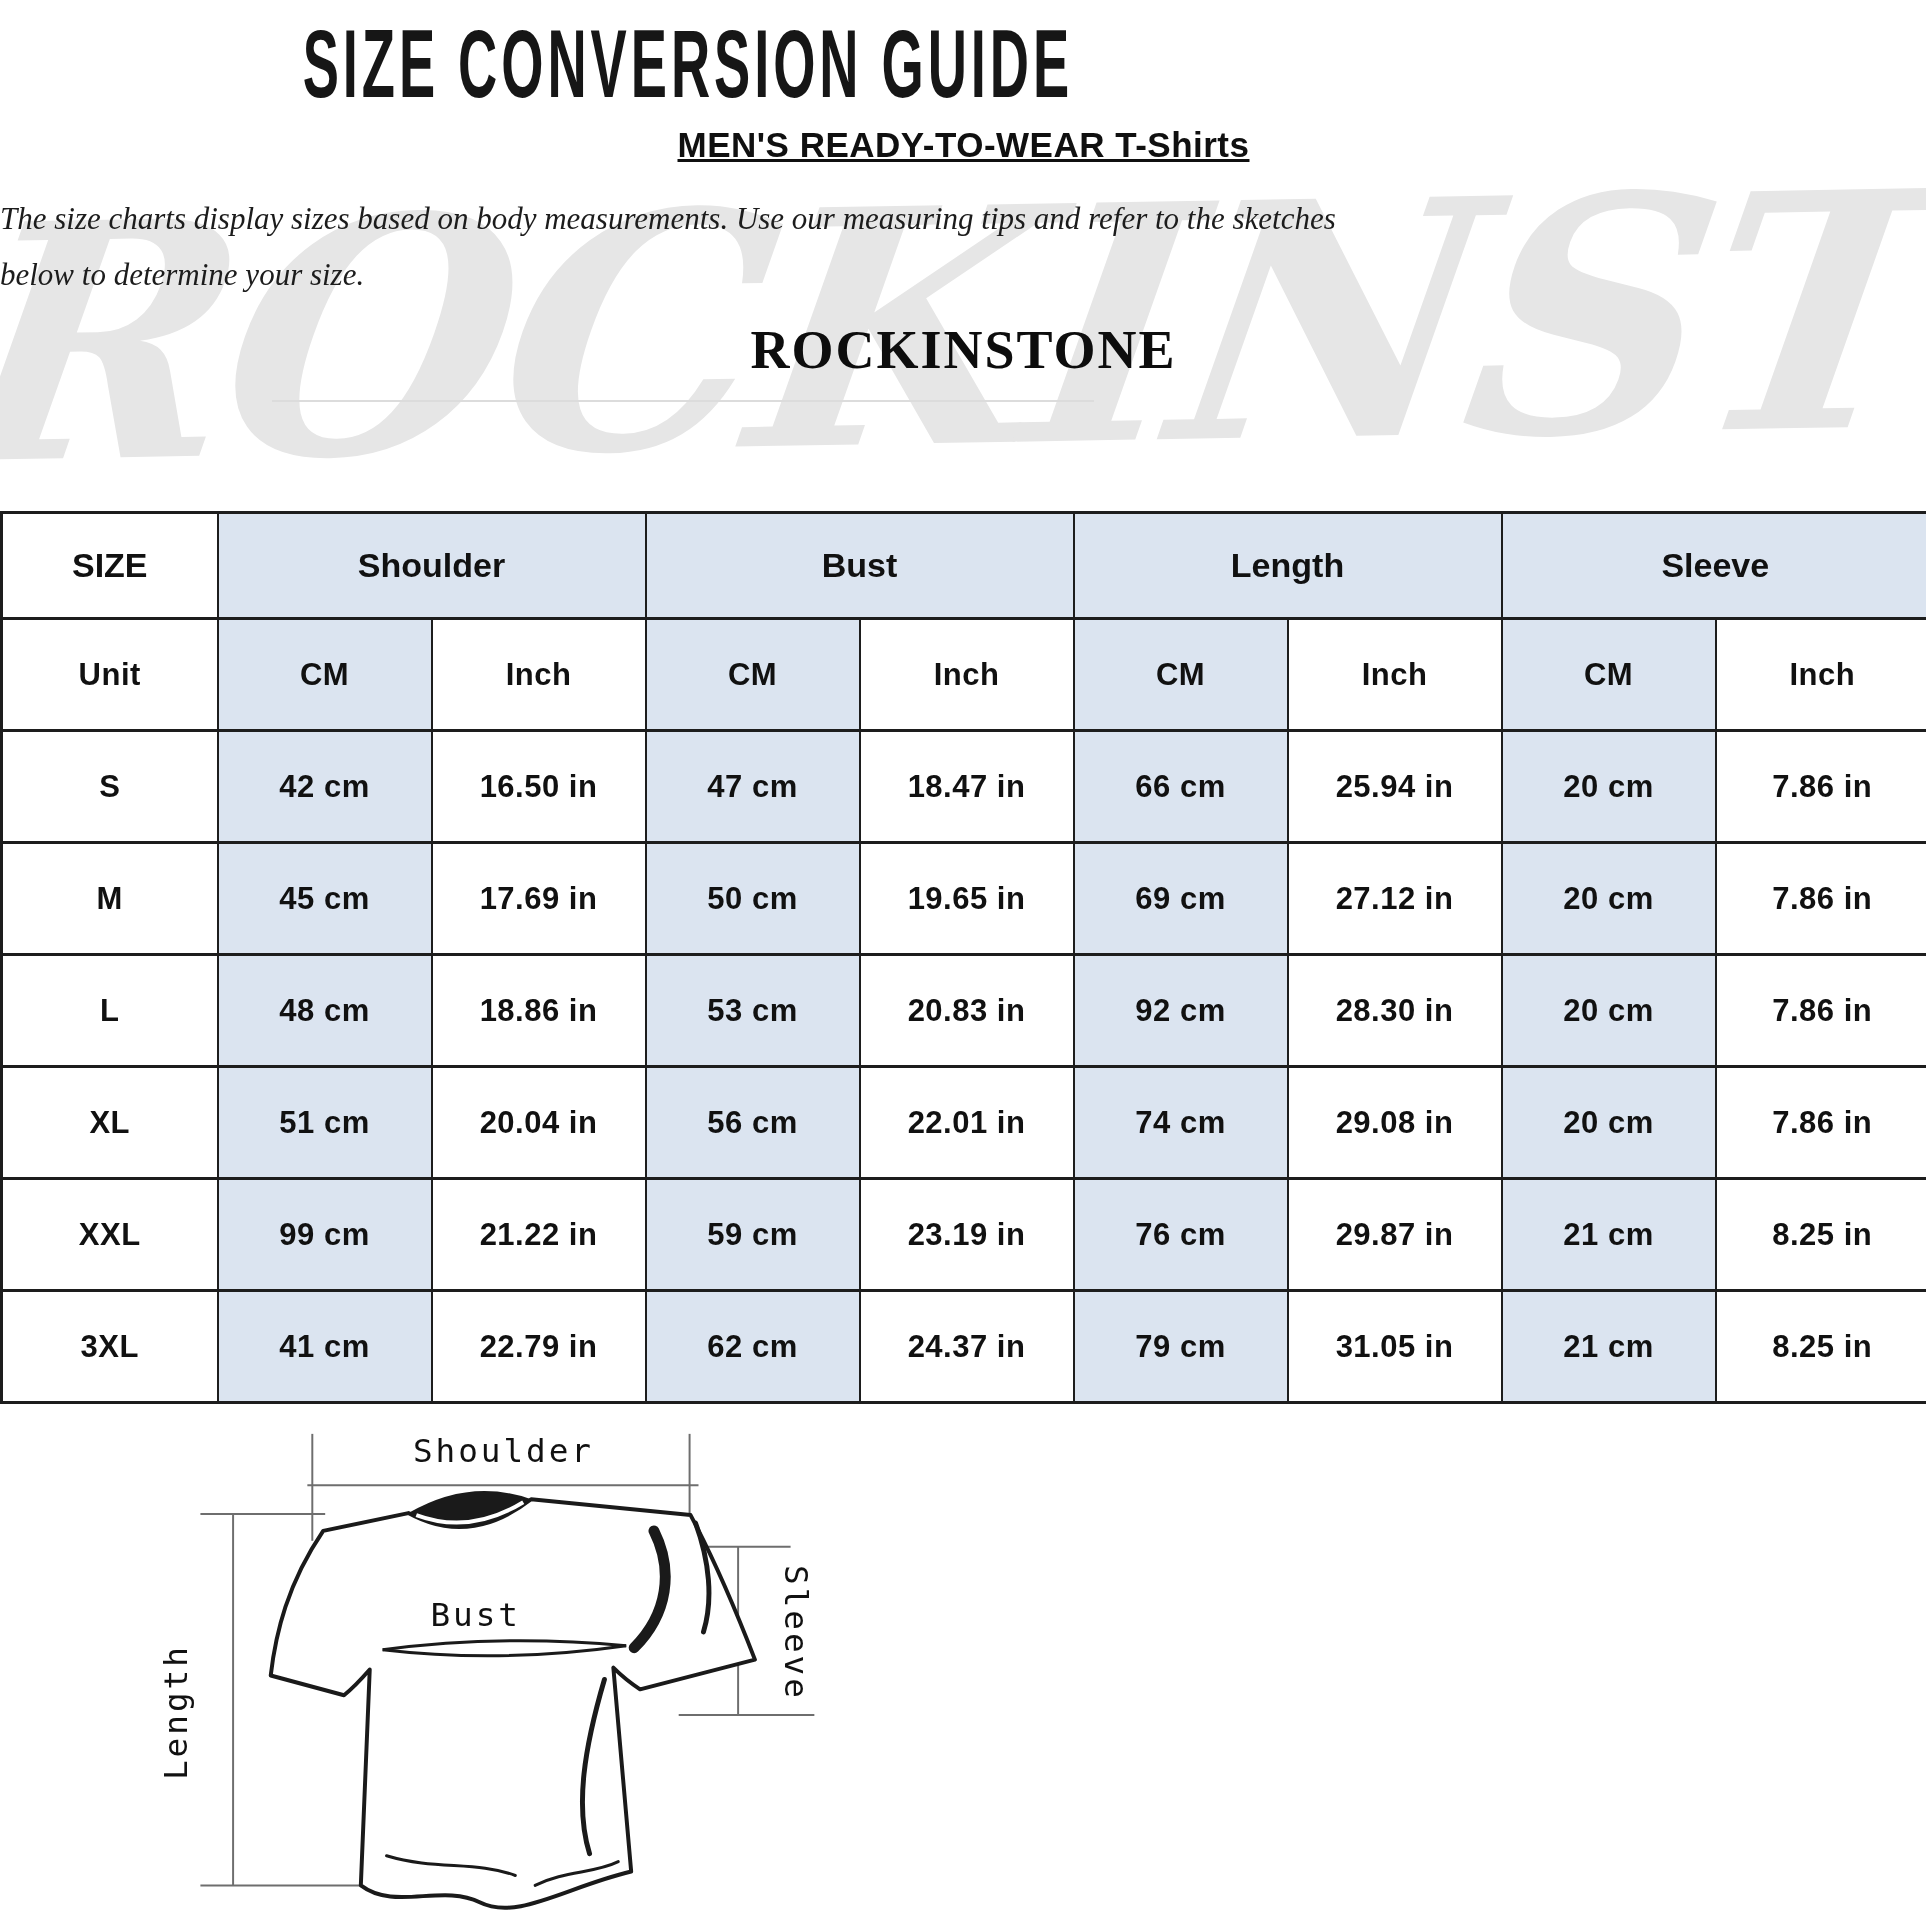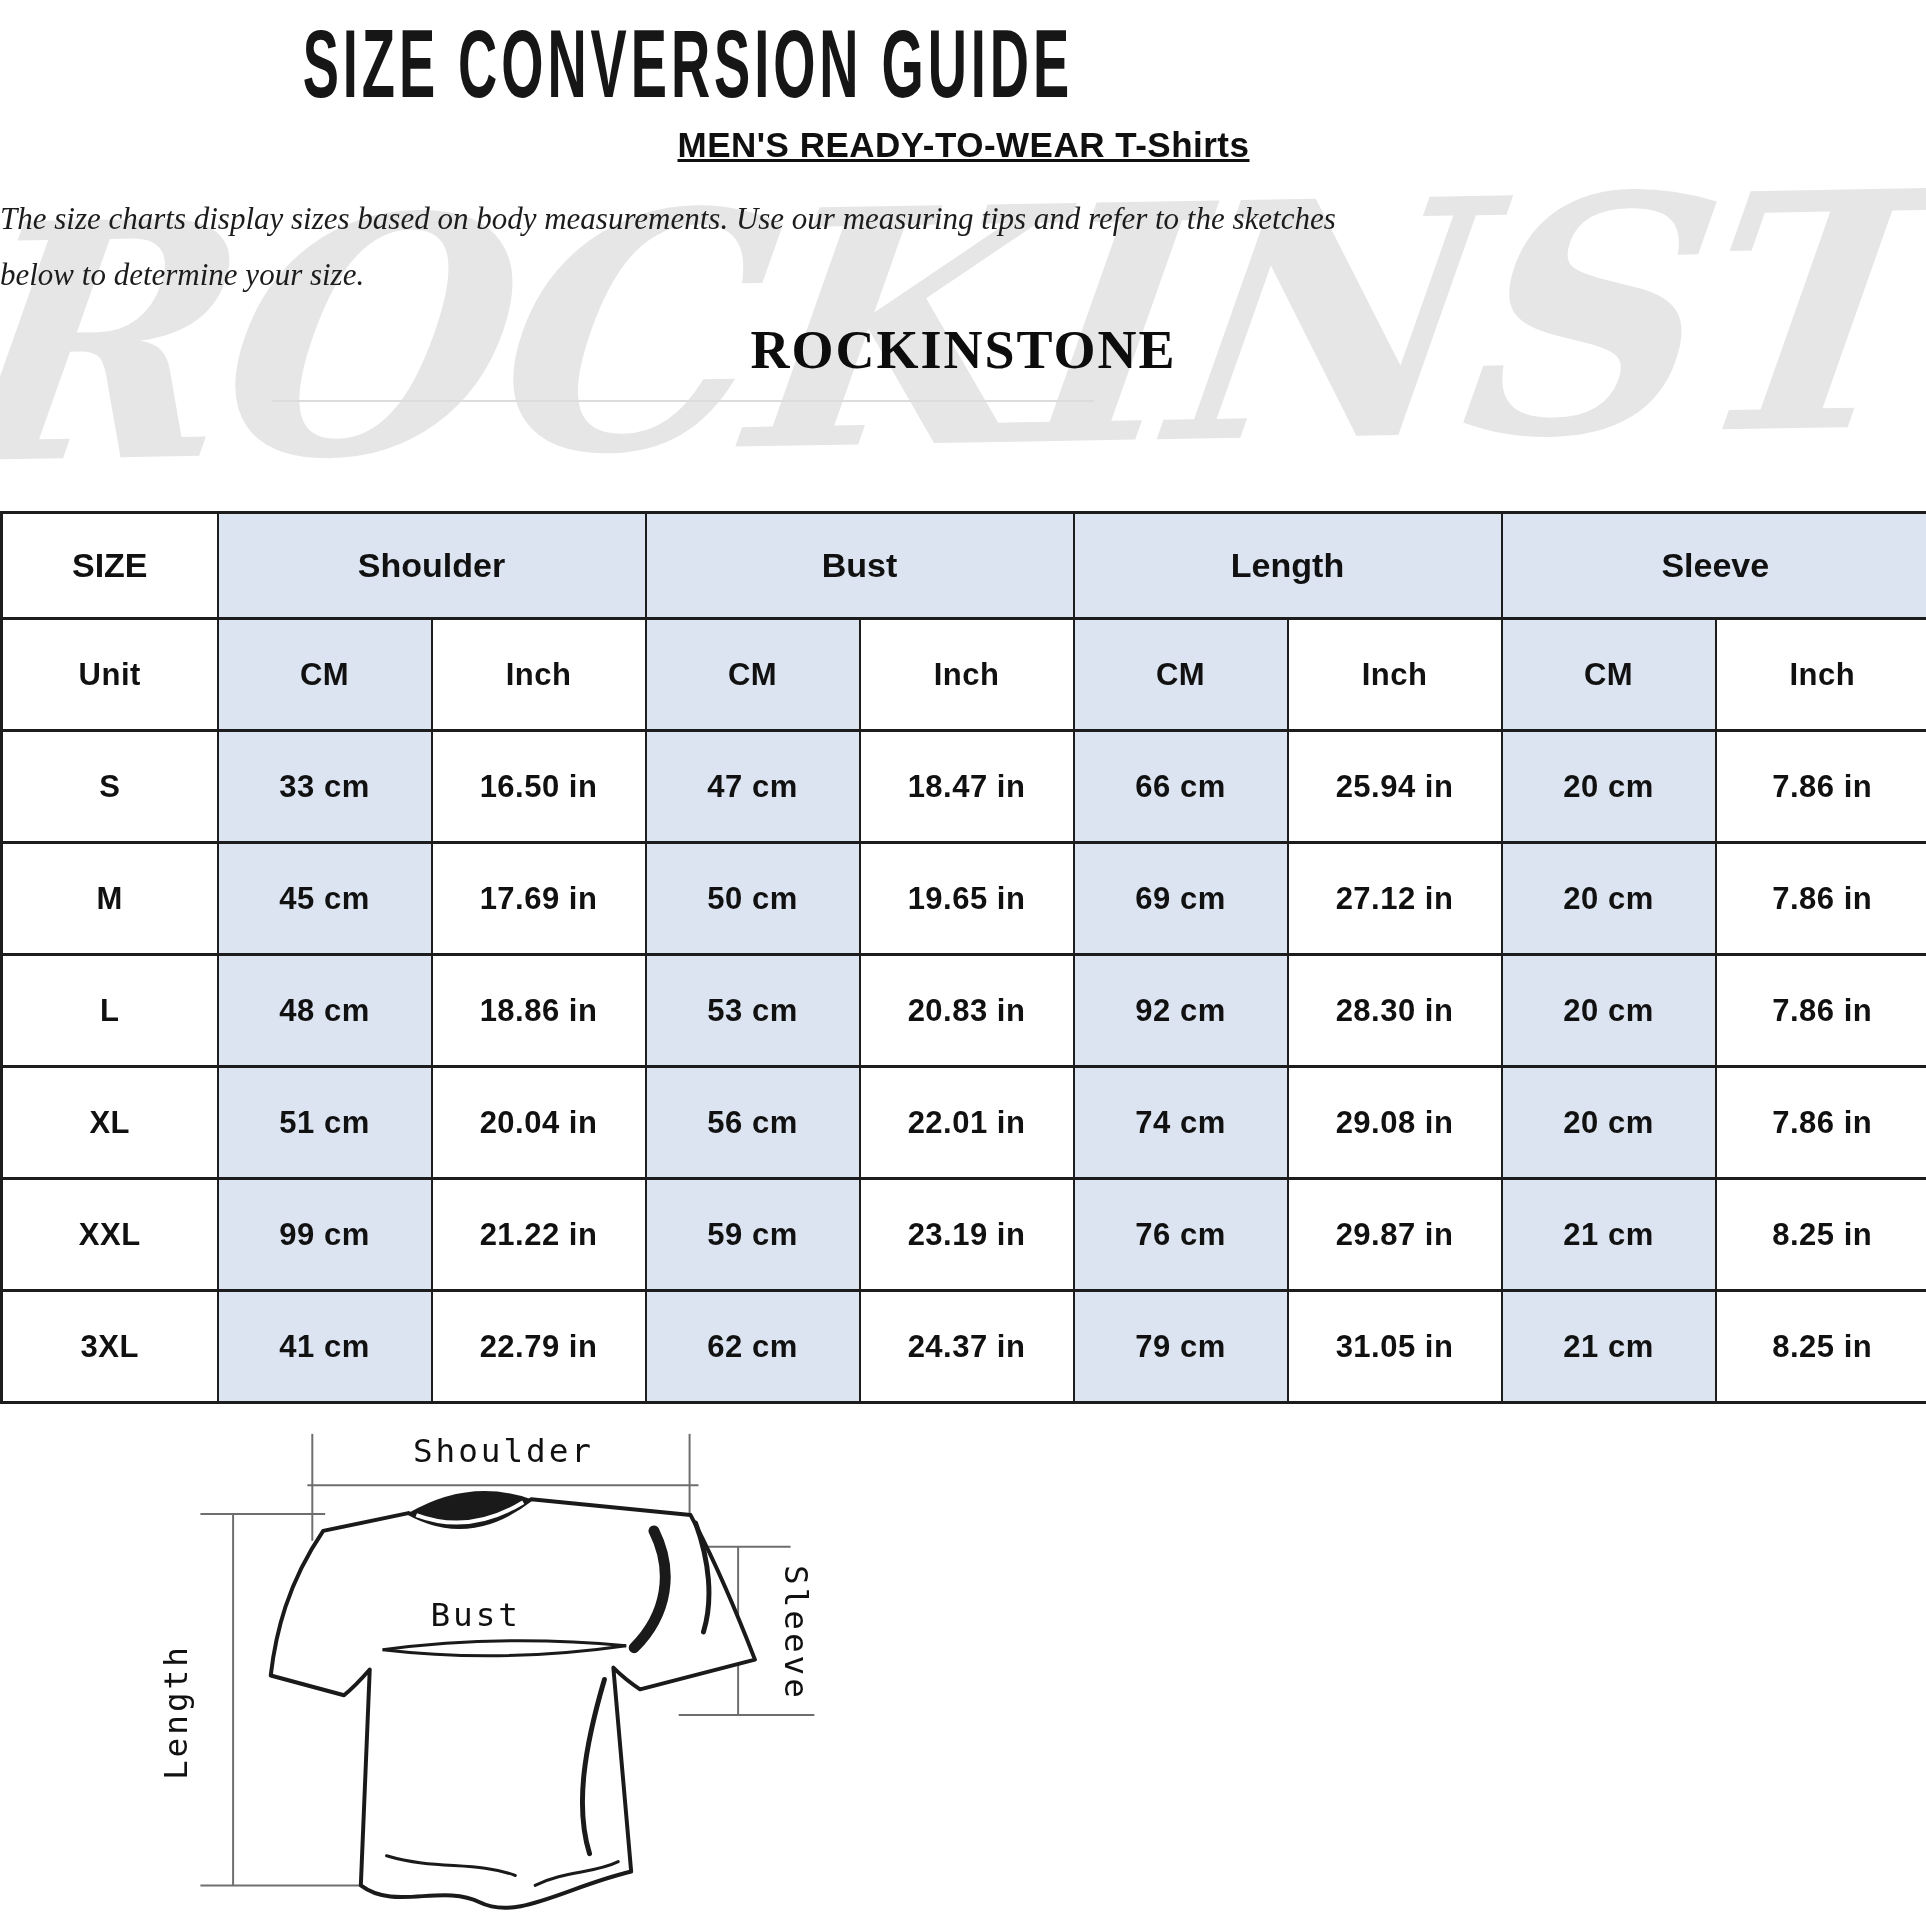--- a/index.html
+++ b/index.html
@@ -88,21 +88,21 @@
           <td>Inch</td>
           <td class="blue">CM</td>
           <td>Inch</td>
           <td class="blue">CM</td>
           <td>Inch</td>
           <td class="blue">CM</td>
           <td>Inch</td>
         </tr>
         <tr>
           <td>S</td>
-          <td class="blue">33 cm</td>
+          <td class="blue">42 cm</td>
           <td>16.50 in</td>
           <td class="blue">47 cm</td>
           <td>18.47 in</td>
           <td class="blue">66 cm</td>
           <td>25.94 in</td>
           <td class="blue">20 cm</td>
           <td>7.86 in</td>
         </tr>
         <tr>
           <td>M</td>

